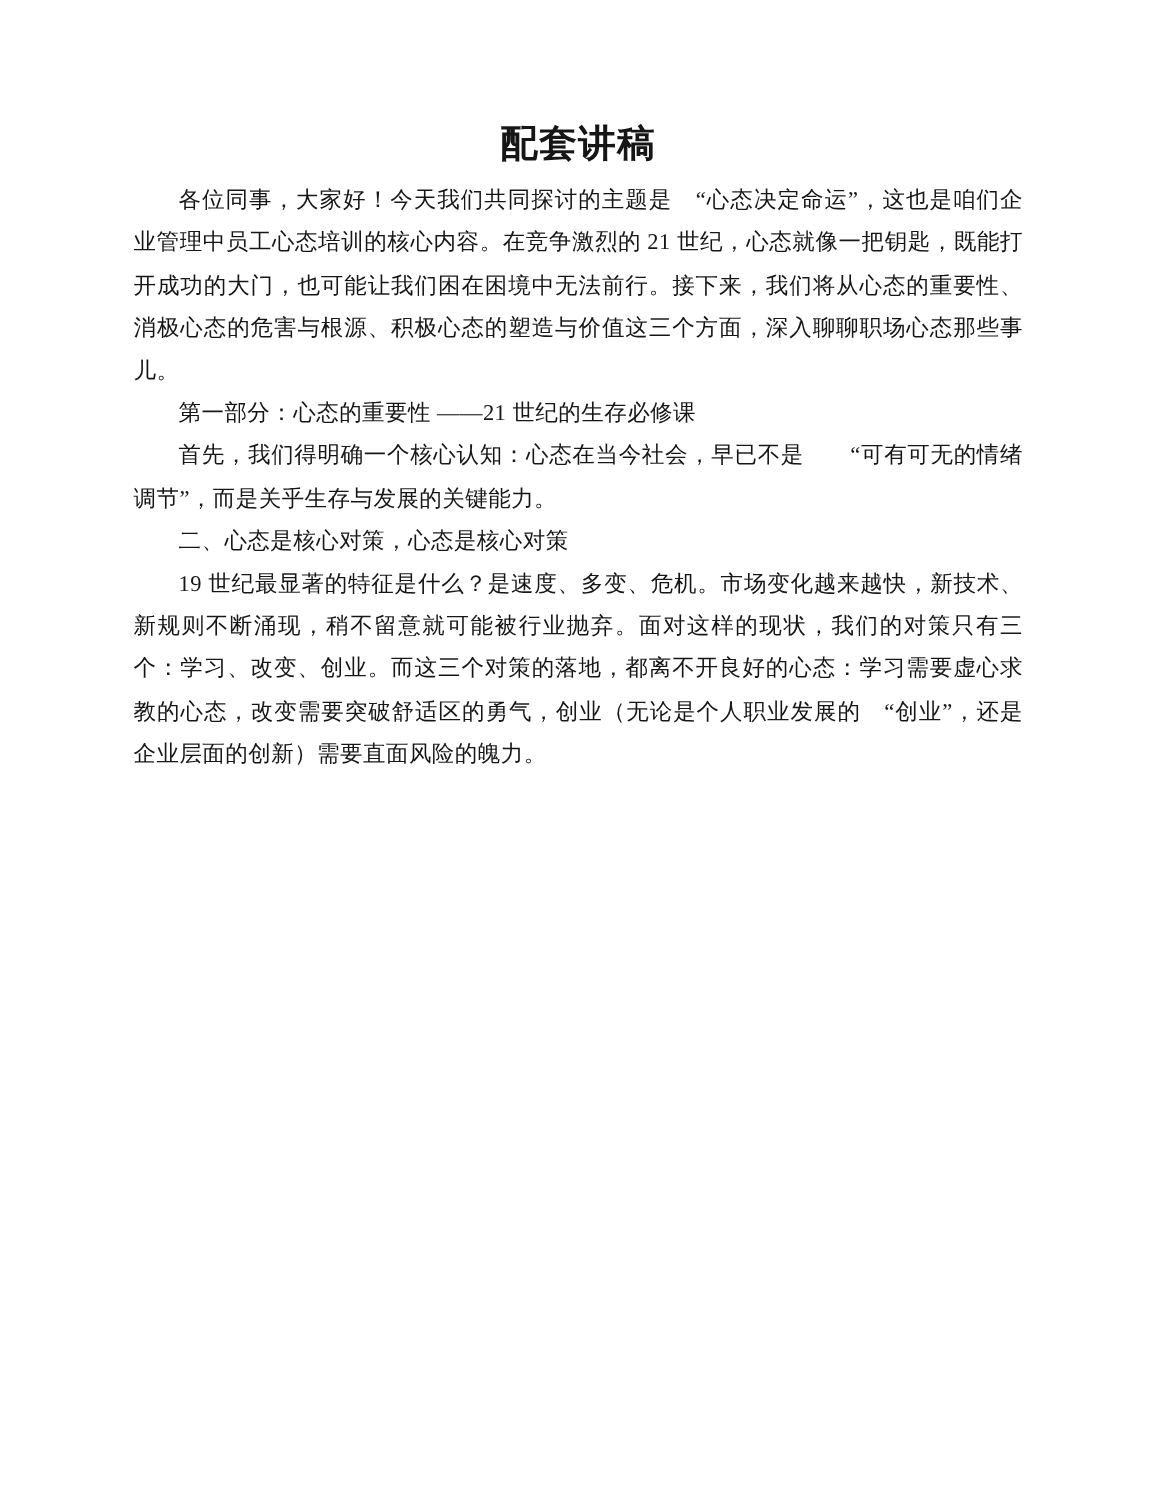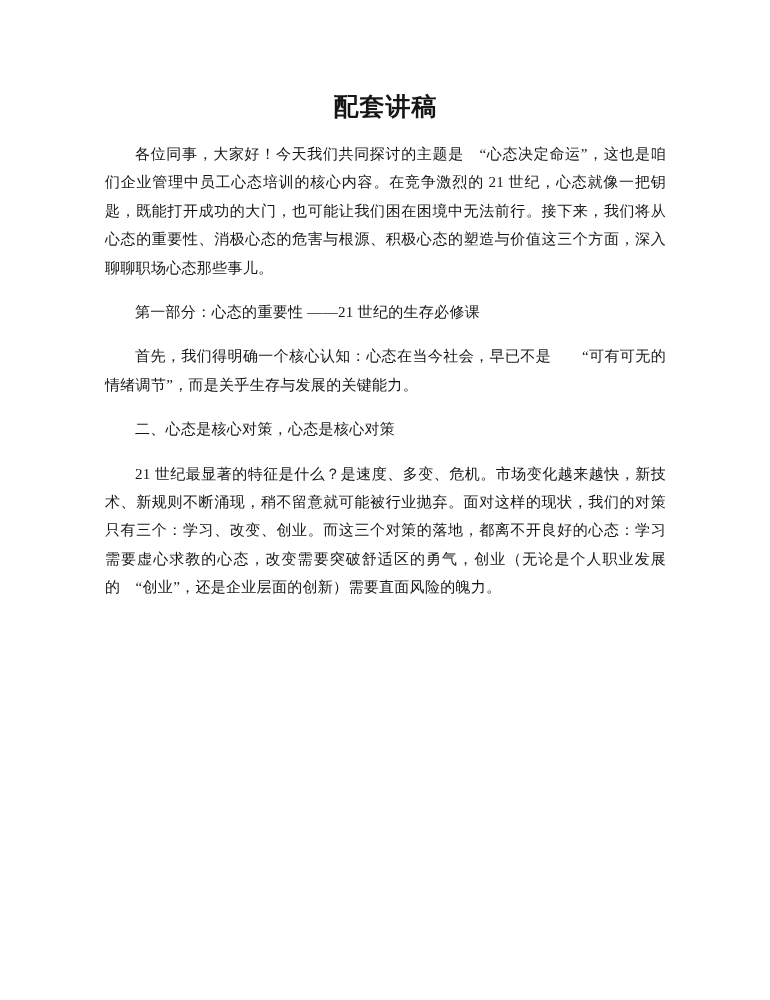--- a/index.html
+++ b/index.html
@@ -16,33 +16,33 @@
   .page {
     position: relative;
     width: 770px;
     height: 1000px;
     background: #ffffff;
     overflow: hidden;
   }
   .doc {
     position: absolute;
     left: 89px;
-    top: 10px;
+    top: 0;
     width: 593px;
   }
   .doc-title {
     margin: 80px 0 6px 0;
     font-size: 25px;
     line-height: 34px;
     font-weight: bold;
     text-align: center;
     letter-spacing: 1px;
   }
   .block {
-    margin: 16px;
+    margin: 0;
     font-size: 15px;
     line-height: 28.4px;
     text-align: justify;
     text-indent: 2em;
     word-break: break-all;
     letter-spacing: 0.3px;
   }
   .block.heading {
     font-weight: normal;
   }
@@ -51,16 +51,16 @@
 <body>
 
 <div class="page">
   <div class="doc">
     <h1 class="doc-title">配套讲稿</h1>
     <div>
         <div class="block paragraph">各位同事，大家好！今天我们共同探讨的主题是　“心态决定命运”，这也是咱们企业管理中员工心态培训的核心内容。在竞争激烈的 21 世纪，心态就像一把钥匙，既能打开成功的大门，也可能让我们困在困境中无法前行。接下来，我们将从心态的重要性、消极心态的危害与根源、积极心态的塑造与价值这三个方面，深入聊聊职场心态那些事儿。</div>
         <div class="block heading">第一部分：心态的重要性 ——21 世纪的生存必修课</div>
         <div class="block paragraph">首先，我们得明确一个核心认知：心态在当今社会，早已不是　　“可有可无的情绪调节”，而是关乎生存与发展的关键能力。</div>
         <div class="block heading">二、心态是核心对策，心态是核心对策</div>
-        <div class="block paragraph">21 世纪最显著的特征是什么？是速度、多变、危机。市场变化越来越快，新技术、新规则不断涌现，稍不留意就可能被行业抛弃。面对这样的现状，我们的对策只有三个：学习、改变、创业。而这三个对策的落地，都离不开良好的心态：学习需要虚心求教的心态，改变需要突破舒适区的勇气，创业（无论是个人职业发展的　“创业”，还是企业层面的创新）需要直面风险的魄力。</div>
+        <div class="block paragraph">19 世纪最显著的特征是什么？是速度、多变、危机。市场变化越来越快，新技术、新规则不断涌现，稍不留意就可能被行业抛弃。面对这样的现状，我们的对策只有三个：学习、改变、创业。而这三个对策的落地，都离不开良好的心态：学习需要虚心求教的心态，改变需要突破舒适区的勇气，创业（无论是个人职业发展的　“创业”，还是企业层面的创新）需要直面风险的魄力。</div>
       </div>
   </div>
 </div>
 
 </body></html>

